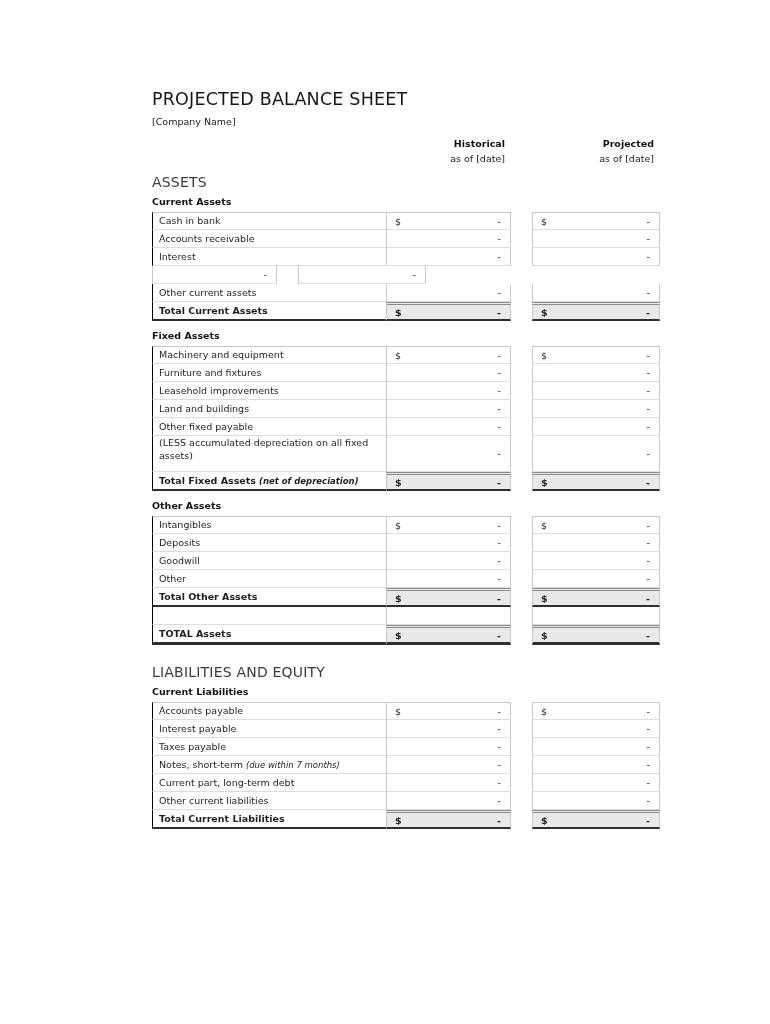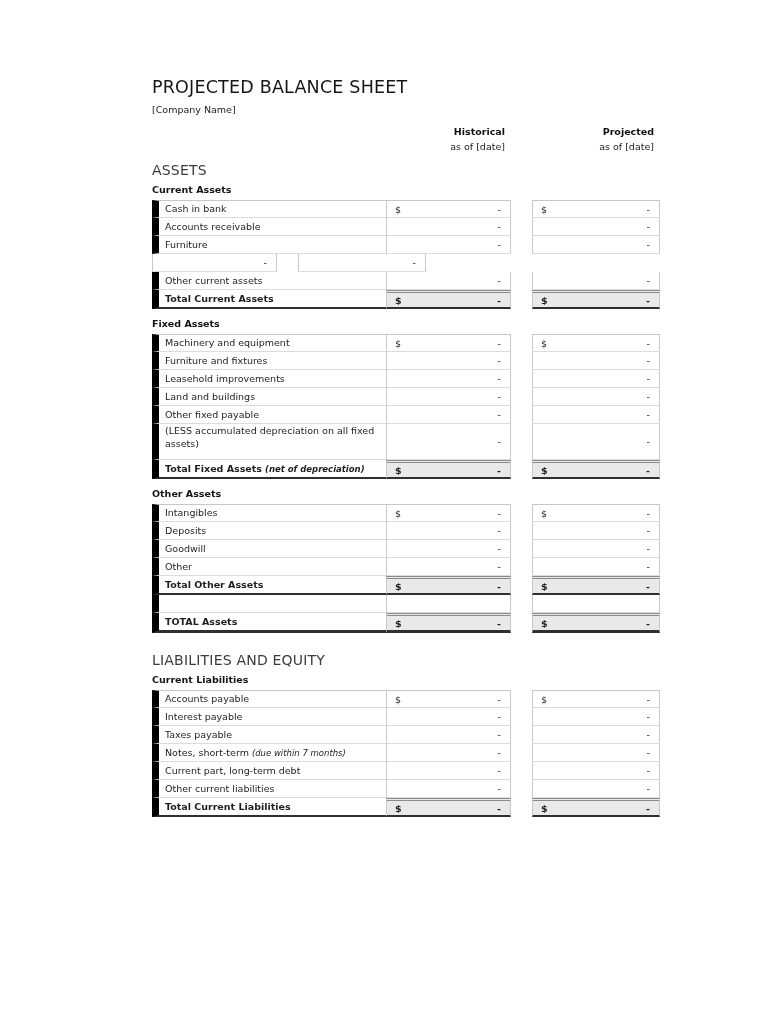--- a/index.html
+++ b/index.html
@@ -2,21 +2,21 @@
 <html><head>
 <meta charset="utf-8">
 <style>
   * { margin:0; padding:0; box-sizing:border-box; }
   html,body { background:#ffffff; }
   body {
     width:770px; height:1024px; position:relative; overflow:hidden;
     font-family:"DejaVu Sans","Liberation Sans",sans-serif;
     color:#1e1e1e;
   }
-  .doc { position:absolute; left:152px; top:76px; width:508px; }
+  .doc { position:absolute; left:152px; top:88px; width:508px; }
 
   .title { font-size:17.5px; font-weight:400; color:#161616; letter-spacing:.2px; line-height:22px; }
   .company { font-size:9.5px; margin-top:6px; line-height:12px; color:#222; }
 
   .col-headers { display:flex; margin-top:8px; margin-left:234px; }
   .col-head { text-align:right; padding-right:6px; font-size:9.5px; line-height:15px; }
   .col-head.hist { width:125px; }
   .col-head.proj { width:128px; margin-left:21px; }
   .col-head .ch-label { font-weight:bold; color:#111; }
   .col-head .ch-sub { font-weight:normal; color:#222; }
@@ -30,21 +30,21 @@
   .row { display:flex; align-items:stretch; }
   .row.item  { height:18px; }
   .row.tall  { height:36px; }
   .row.blank { height:18px; }
   .row.total { height:19px; }
   .row.grand { height:20px; }
 
   .cell-label {
     width:234px; display:flex; align-items:center;
     padding:0 4px 0 6px;
-    border-left:7px solid #000000;
+    border-left:1px solid #000000;
     border-bottom:1px solid #dcdcdc;
     font-size:9.5px; line-height:12px; color:#1e1e1e;
   }
   .row.tall .cell-label { line-height:13px; padding-top:1px; padding-bottom:10px; }
 
   .cell-value {
     display:flex; justify-content:space-between; align-items:center;
     padding:0 9px 0 8px;
     border-left:1px solid #c8c8c8; border-right:1px solid #c8c8c8;
     border-bottom:1px solid #dcdcdc;
@@ -114,21 +114,21 @@
                 <span class="dollar"></span>
                 <span class="val">-</span>
               </div>
               <div class="cell-value proj">
                 <span class="dollar"></span>
                 <span class="val">-</span>
               </div>
             </div>
             <div class="row item">
               <div class="cell-label">
-                <span><span class="lab-text">Furniture</span></span>
+                <span><span class="lab-text">Interest</span></span>
               </div>
               <div class="cell-value hist">
                 <span class="dollar"></span>
                 <span class="val">-</span>
               </div>
               <div class="cell-value proj">
                 <span class="dollar"></span>
                 <span class="val">-</span>
               </div>
             </div>

